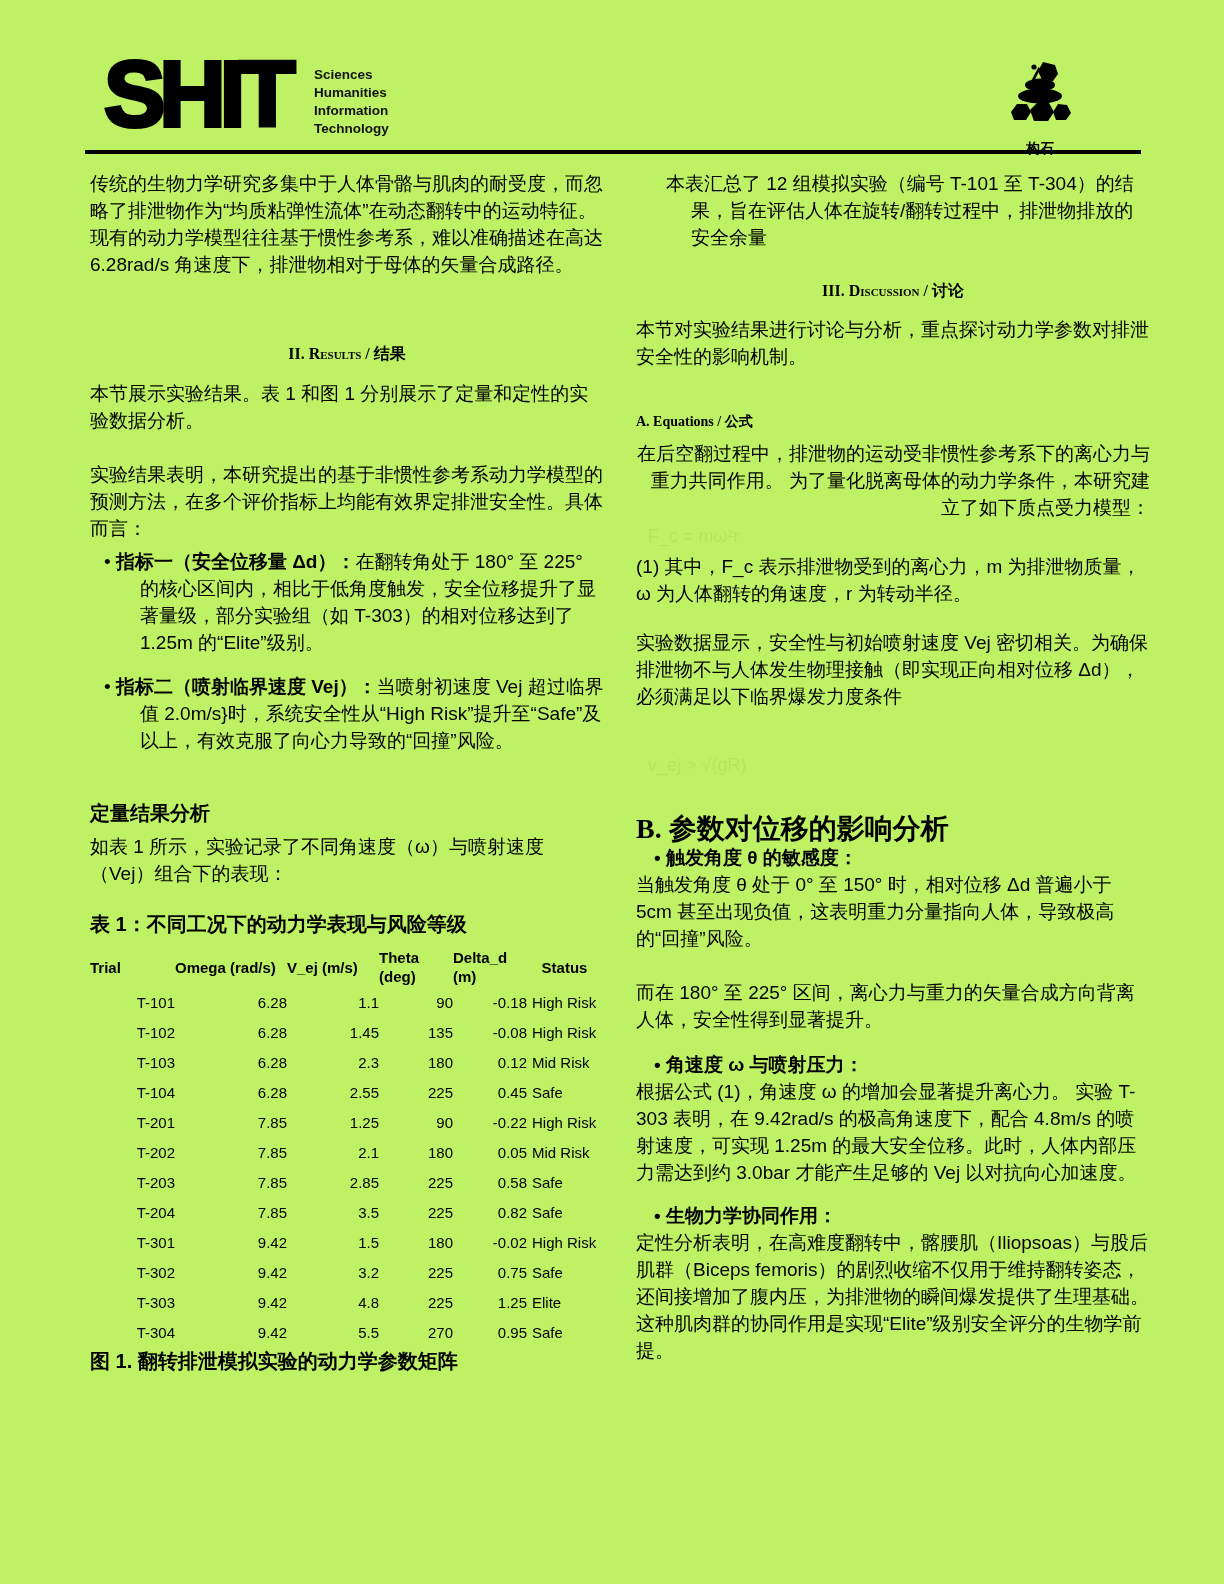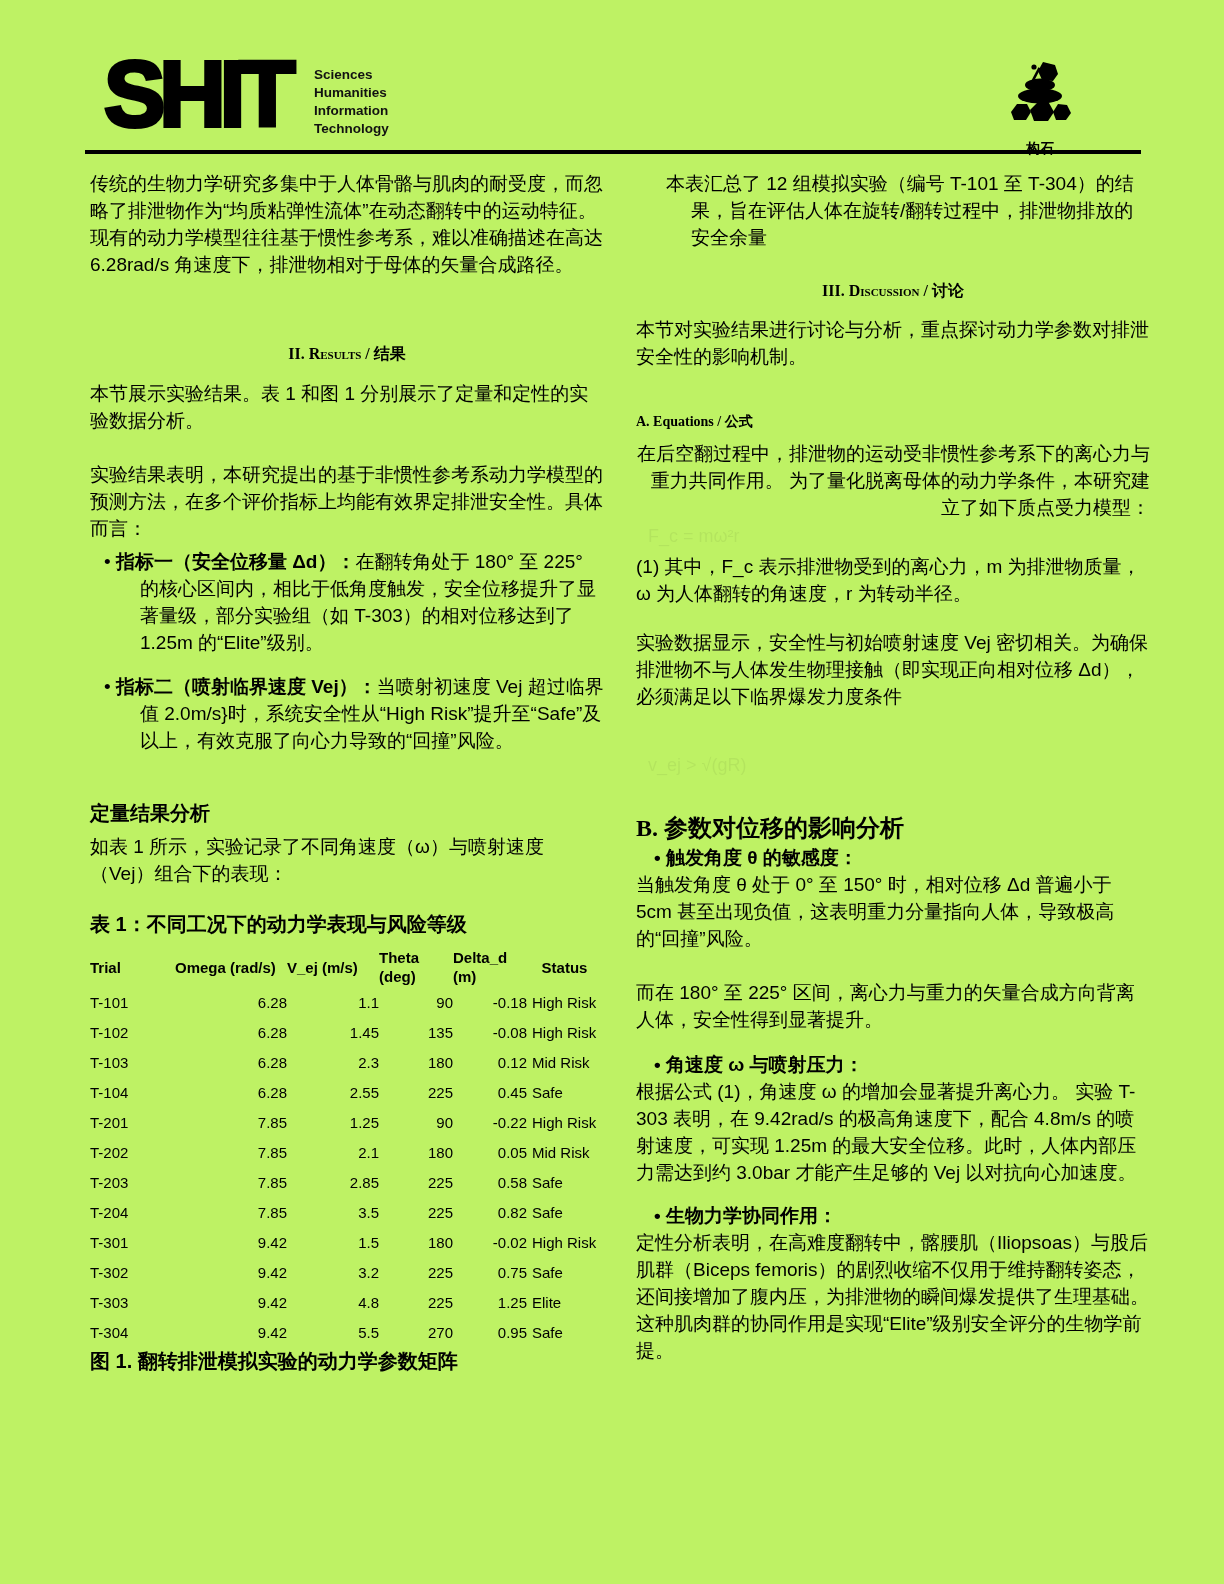--- a/index.html
+++ b/index.html
@@ -33,21 +33,21 @@
   
   table.data{border-collapse:collapse;width:512px;font-family:"Liberation Sans",sans-serif;
              font-size:15px;table-layout:fixed;}
   table.data th{font-weight:700;vertical-align:middle;padding:2px 0;line-height:19px;}
   table.data td{padding:0;height:30px;vertical-align:middle;line-height:18px;}
   table.data col.c1{width:85px;}  table.data col.c2{width:112px;}
   table.data col.c3{width:92px;}  table.data col.c4{width:74px;}
   table.data col.c5{width:74px;}  table.data col.c6{width:75px;}
   table.data th:nth-child(-n+5){text-align:left;}
   table.data th:nth-child(6){text-align:center;}
-  table.data td:nth-child(1){text-align:left;margin-top:28px;}
+  table.data td:nth-child(1){text-align:right;margin-top:28px;}
   table.data td:nth-child(2),table.data td:nth-child(3),
   table.data td:nth-child(4),table.data td:nth-child(5){text-align:right;}
   table.data td:nth-child(6){text-align:left;padding-left:5px;}
 </style>
 </head>
 <body>
 
 <div class="page">
 
   <div class="masthead">
@@ -223,21 +223,21 @@
     <p class="sec-heading" style="margin-top:26px;">III.  Discussion / 讨论</p>
     <p style="margin-top:12px;">本节对实验结果进行讨论与分析，重点探讨动力学参数对排泄安全性的影响机制。</p>
 
     <p class="bold-heading" style="margin-top:38px;">A. Equations / 公式</p>
     <p style="margin-top:5px;text-align:right;">在后空翻过程中，排泄物的运动受非惯性参考系下的离心力与重力共同作用。 为了量化脱离母体的动力学条件，本研究建立了如下质点受力模型：</p>
     <p class="ghost-eq" style="margin-top:2px;">F_c = mω²r</p>
     <p style="margin-top:3px;">(1) 其中，F_c 表示排泄物受到的离心力，m 为排泄物质量，ω 为人体翻转的角速度，r 为转动半径。</p>
     <p style="margin-top:22px;">实验数据显示，安全性与初始喷射速度 Vej 密切相关。为确保排泄物不与人体发生物理接触（即实现正向相对位移 Δd），必须满足以下临界爆发力度条件</p>
     <p class="ghost-eq" style="margin-top:42px;">v_ej &gt; √(gR)</p>
 
-    <p class="bold-heading" style="margin-top:36px;font-size:24px;">B. 参数对位移的影响分析</p>
+    <p class="bold-heading" style="margin-top:36px;font-size:28px;">B. 参数对位移的影响分析</p>
 
     <p class="bullet-line" style="margin-top:2px;"><span>•</span>&nbsp;<span>触发角度 θ 的敏感度：</span></p>
     <p>当触发角度 θ 处于 0° 至 150° 时，相对位移 Δd 普遍小于 5cm 甚至出现负值，这表明重力分量指向人体，导致极高的“回撞”风险。</p>
     <p style="margin-top:27px;">而在 180° 至 225° 区间，离心力与重力的矢量合成方向背离人体，安全性得到显著提升。</p>
 
     <p class="bullet-line" style="margin-top:18px;"><span>•</span>&nbsp;<span>角速度 ω 与喷射压力：</span></p>
     <p>根据公式 (1)，角速度 ω 的增加会显著提升离心力。 实验 T-303 表明，在 9.42rad/s 的极高角速度下，配合 4.8m/s 的喷射速度，可实现 1.25m 的最大安全位移。此时，人体内部压力需达到约 3.0bar 才能产生足够的 Vej 以对抗向心加速度。</p>
 
     <p class="bullet-line" style="margin-top:16px;"><span>•</span>&nbsp;<span>生物力学协同作用：</span></p>
     <p>定性分析表明，在高难度翻转中，髂腰肌（Iliopsoas）与股后肌群（Biceps femoris）的剧烈收缩不仅用于维持翻转姿态，还间接增加了腹内压，为排泄物的瞬间爆发提供了生理基础。 这种肌肉群的协同作用是实现“Elite”级别安全评分的生物学前提。</p>

